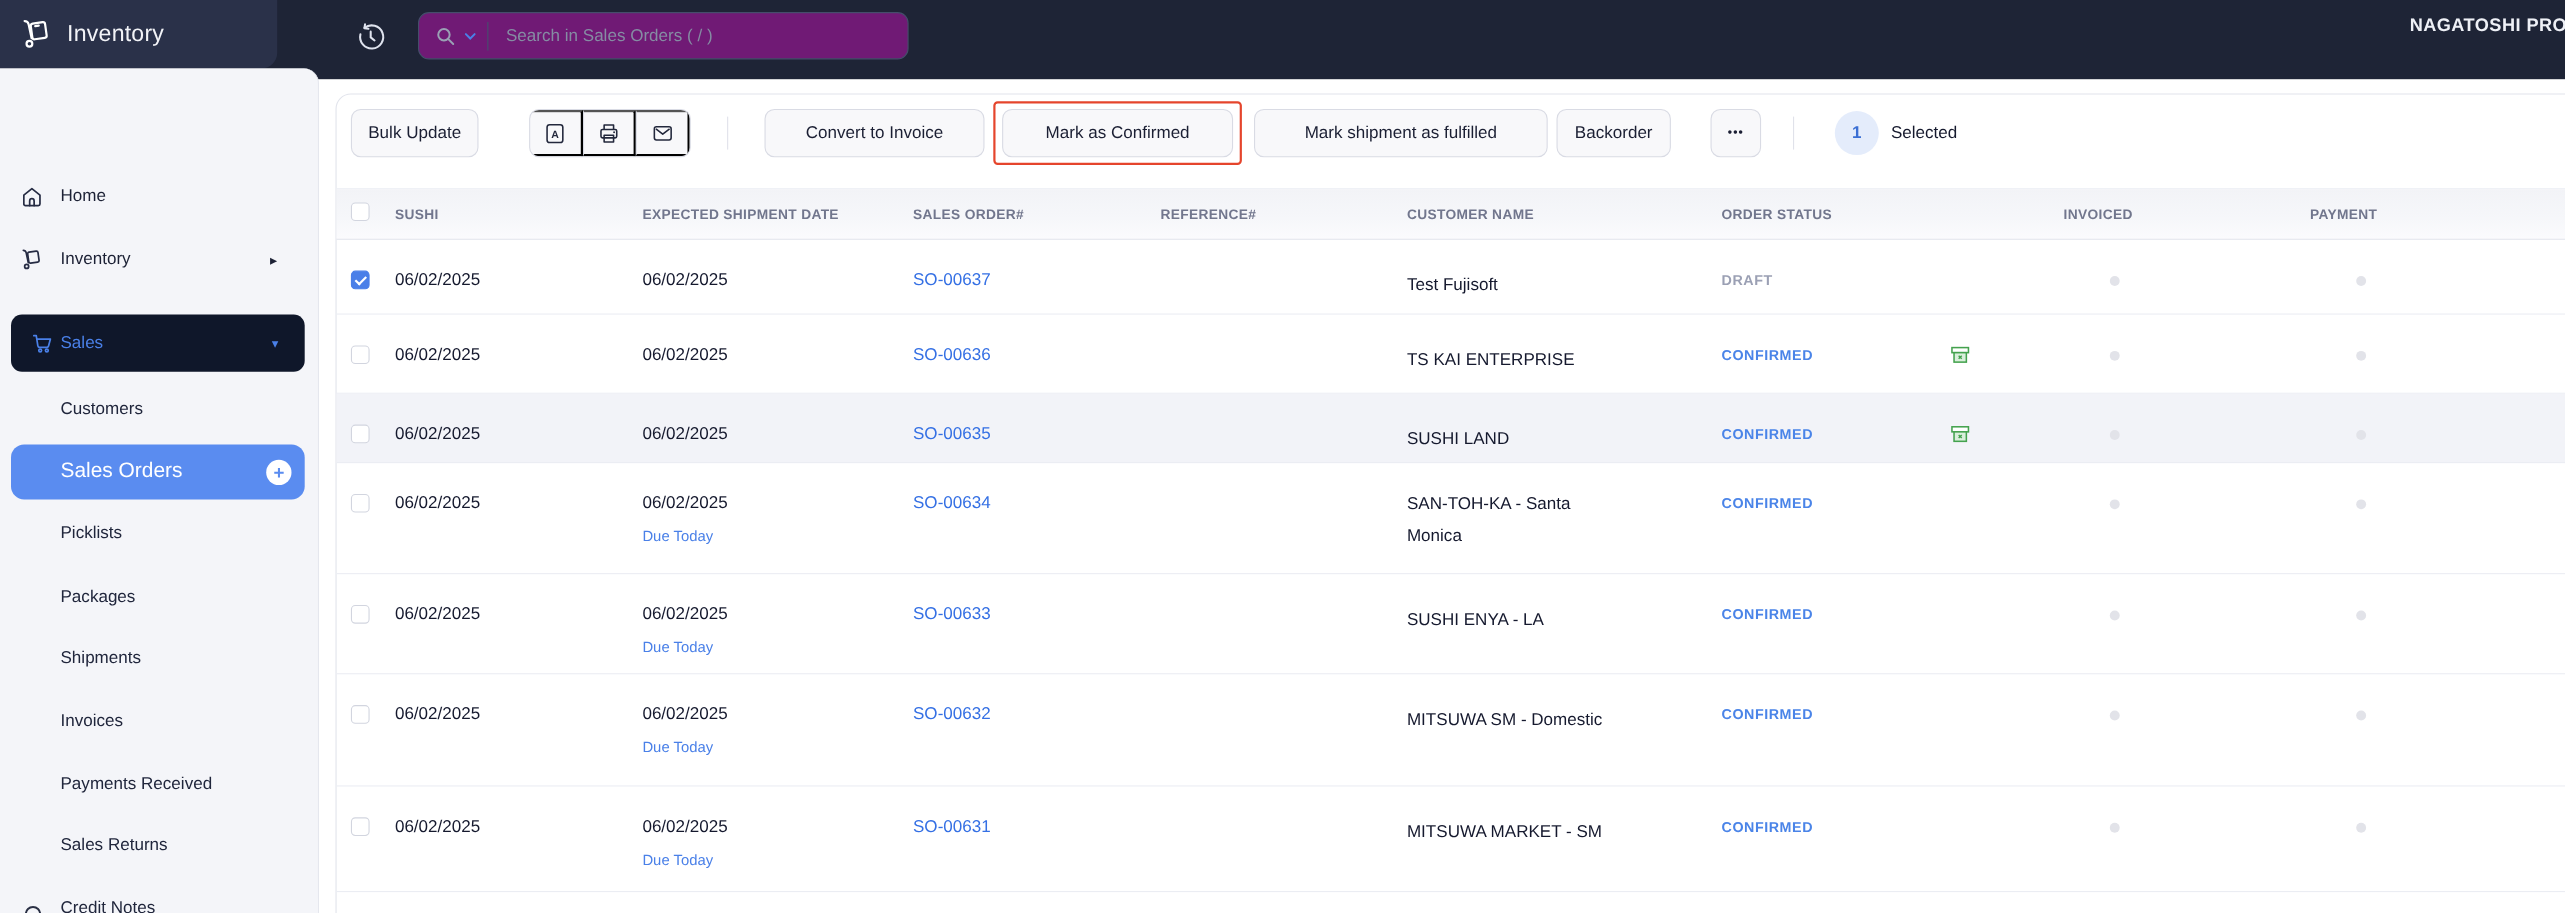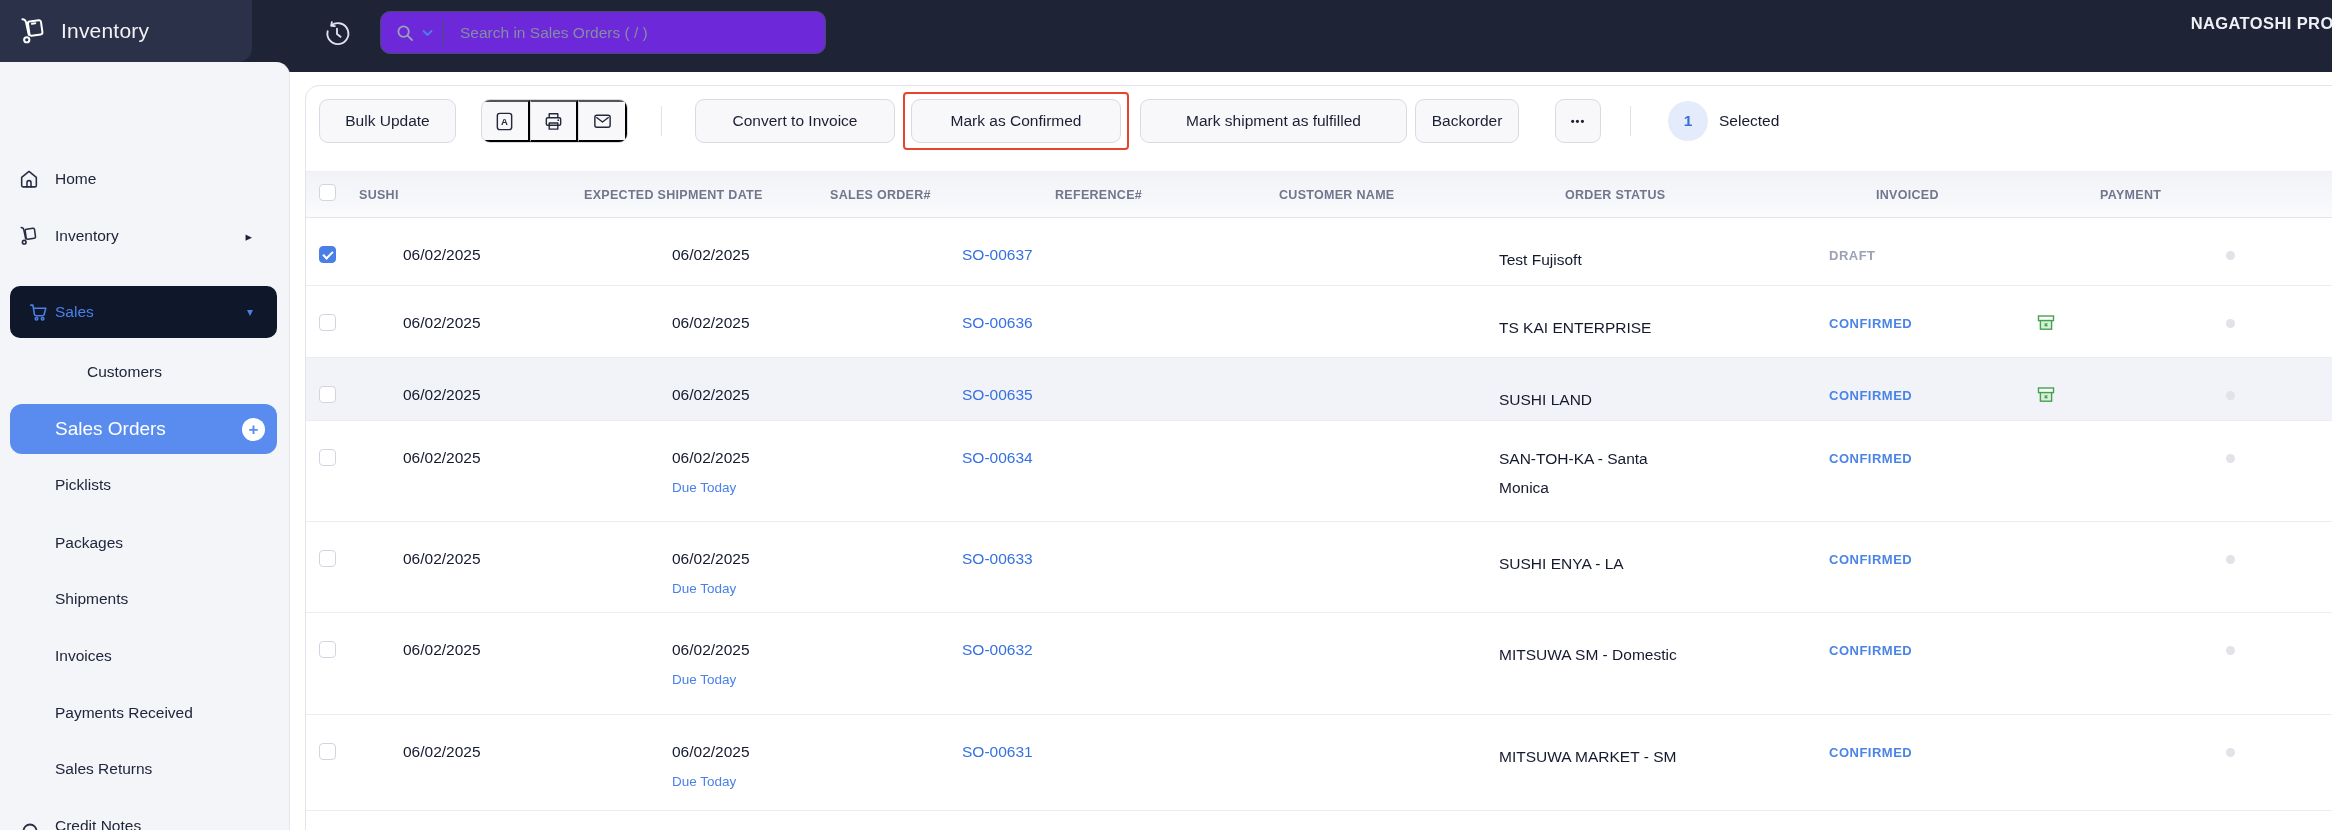--- a/index.html
+++ b/index.html
@@ -6,21 +6,21 @@
   body{width:2332px;height:830px;position:relative;overflow:hidden;background:#fff;
        font-family:"Liberation Sans",sans-serif;color:#1b1f33;}
   svg{display:block;}
 
   
   .topbar{position:absolute;left:0;top:0;right:0;height:72px;background:#1e2436;}
   .logo-block{position:absolute;left:0;top:0;width:252px;height:62px;background:#2a3149;
       border-radius:0 0 14px 0;display:flex;align-items:center;gap:13px;padding-left:18px;box-sizing:border-box;}
   .logo-text{font-size:21px;font-weight:500;color:#f2f3f7;letter-spacing:.2px;}
   .hist-btn{position:absolute;left:323px;top:19px;width:30px;height:30px;background:none;border:none;cursor:pointer;padding:0;}
-  .searchbox{position:absolute;left:380px;top:11px;width:446px;height:43px;background:#6d28d9;
+  .searchbox{position:absolute;left:380px;top:11px;width:446px;height:43px;background:#701a75;
       border:1px solid #454d6b;border-radius:10px;display:flex;align-items:center;padding:0 0 0 14px;box-sizing:border-box;}
   .search-divider{width:1px;height:26px;background:#474f6e;margin:0 14px 0 10px;}
   .searchbox input{flex:1;background:transparent;border:none;outline:none;color:#c9cdda;
       font-size:15.5px;font-family:"Liberation Sans",sans-serif;}
   .searchbox input::placeholder{color:#858ca3;}
   .org-name{position:absolute;right:-14px;top:14px;font-size:16.5px;font-weight:600;color:#eef0f6;
       letter-spacing:.4px;white-space:nowrap;}
 
   
   .sidebar{position:absolute;left:0;top:62px;width:290px;bottom:0;background:#f4f5f9;
@@ -60,21 +60,21 @@
   .sel-label{position:absolute;left:1413px;top:13px;height:44px;line-height:44px;font-size:15.5px;color:#161a2e;}
 
   
   .grid-cols{display:grid;grid-template-columns:40px 225px 246px 225px 224px 286px 311px 224px 1fr;
       padding-left:13px;box-sizing:border-box;}
   .thead{position:absolute;left:0;right:0;top:85px;height:47px;align-items:center;
       background:linear-gradient(180deg,#f2f3f7 0%,#f6f7fa 60%,#fbfbfd 100%);
       border-top:1px solid #eef0f5;border-bottom:1px solid #e3e5ed;}
   .th{font-size:12.5px;font-weight:700;color:#71768d;letter-spacing:.3px;}
   .rows{position:absolute;left:0;right:0;top:132px;}
-  .row{align-items:start;padding-top:27px;border-bottom:1px solid #ebedf3;cursor:pointer;gap:44px;}
+  .row{align-items:start;padding-top:27px;border-bottom:1px solid #ebedf3;cursor:pointer;}
   .r1{height:68px;} .r2{height:72px;} .r3{height:63px;background:#f2f3f8;}
   .r4{height:101px;} .r5{height:91px;} .r6{height:102px;} .r7{height:96px;}
   .cell{line-height:20px;font-size:15.5px;color:#15192e;}
   .cb{display:inline-block;width:17px;height:17px;border:1.5px solid #d2d5df;border-radius:4px;
       background:#fff;box-sizing:border-box;position:relative;margin-top:1px;cursor:pointer;}
   .cb.checked{background:#4a7fe8;border-color:#4a7fe8;}
   .cb.checked::after{content:"";position:absolute;left:3px;top:4px;width:8px;height:4px;
       border-left:2px solid #fff;border-bottom:2px solid #fff;transform:rotate(-45deg);}
   .so{color:#3570e4;font-weight:500;text-decoration:none;}
   .due{margin-top:10px;font-size:13.5px;color:#4a80e8;}
@@ -157,21 +157,21 @@
       <svg width="22" height="22" viewBox="0 0 24 24" fill="none" stroke="#4a80e8" stroke-width="1.7" stroke-linecap="round" stroke-linejoin="round">
         <path d="M3 4.5h2.4L7 14.6c.15.9.9 1.5 1.8 1.5h7c.85 0 1.6-.55 1.8-1.35L19.4 8H6"></path>
         <circle cx="9.3" cy="19.3" r="1.4"></circle>
           <circle cx="15.9" cy="19.3" r="1.4"></circle>
       </svg>
     </span>
     <span class="lbl">Sales</span>
     <span class="caret-d">▾</span>
   </div>
 
-  <div class="sub" style="top:289px;margin-left:32px;">Customers</div>
+  <div class="sub" style="top:289px;">Customers</div>
 
   <div class="pill pill-active">
     <span class="lbl">Sales Orders</span>
     <span class="plus-badge">+</span>
   </div>
 
   <div class="sub" style="top:402px;">Picklists</div>
   <div class="sub" style="top:460px;">Packages</div>
   <div class="sub" style="top:516px;">Shipments</div>
   <div class="sub" style="top:573px;">Invoices</div>
@@ -181,21 +181,21 @@
 
   <span class="bottom-partial">
     <svg width="16" height="16" viewBox="0 0 16 16" fill="none" stroke="#2a3045" stroke-width="1.8">
       <circle cx="8" cy="10" r="6.5"></circle>
     </svg>
   </span>
 </aside>
 
 <main class="card">
 
-  <button class="tbtn" style="left:13px;width:137px;">Bulk Update</button>
+  <button class="tbtn" style="left:13px;width:116px;">Bulk Update</button>
 
   <div class="igroup">
     <button class="ibtn">
       <svg width="21" height="21" viewBox="0 0 22 22" fill="none" stroke="#23283c" stroke-width="1.5">
         <rect x="3.5" y="2.5" width="15" height="17" rx="2.5"></rect>
         <text x="11" y="15" text-anchor="middle" font-size="10" font-family="Liberation Sans, sans-serif" font-weight="bold" fill="#23283c" stroke="none">A</text>
       </svg>
     </button>
     <button class="ibtn">
       <svg width="21" height="21" viewBox="0 0 22 22" fill="none" stroke="#23283c" stroke-width="1.5" stroke-linejoin="round">

